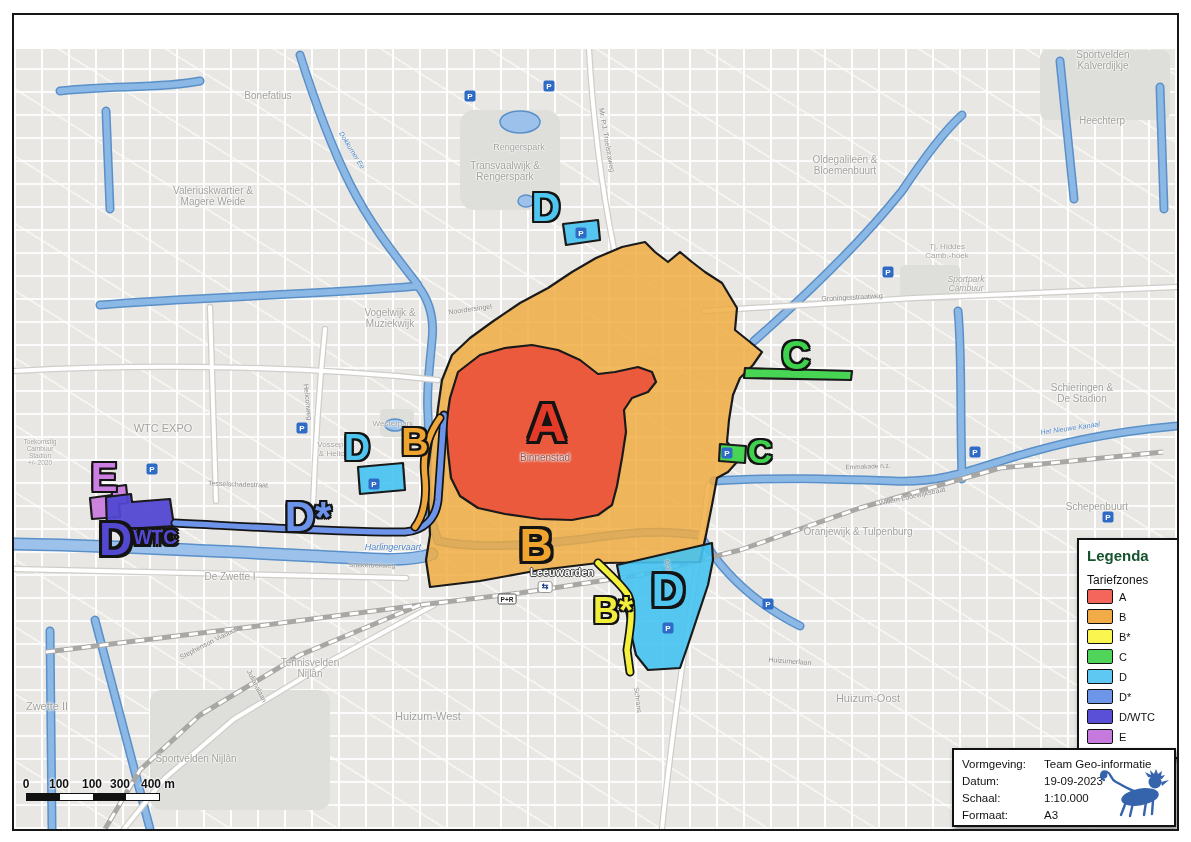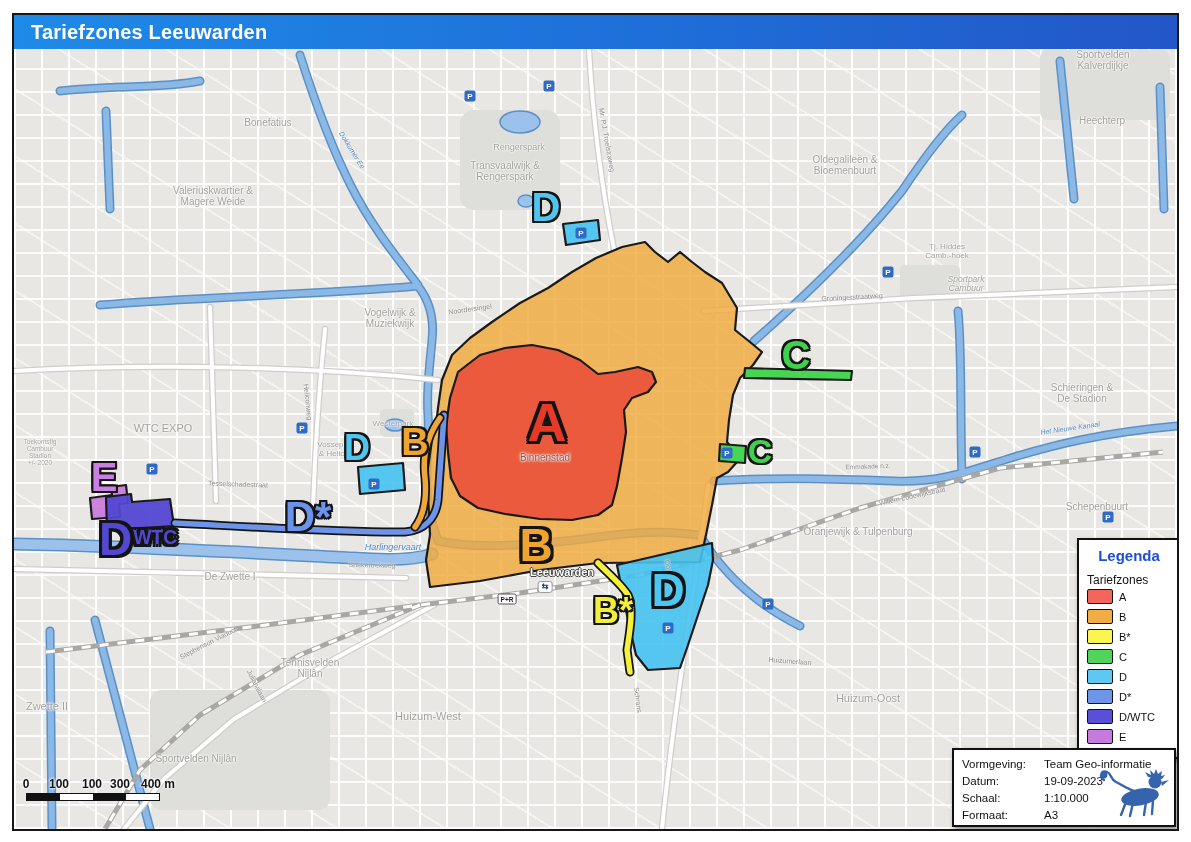--- a/index.html
+++ b/index.html
@@ -30,42 +30,39 @@
   .route-fill{fill:none;stroke-linecap:round;stroke-width:5.5;}
   .zlab{position:absolute;transform:translate(-50%,-54%);font-weight:700;line-height:1;white-space:nowrap;z-index:5;}
   .zsup{font-size:.42em;position:relative;top:-0.55em;margin-left:1px;font-weight:700;}
   .dlab{position:absolute;transform:translate(-50%,-50%);color:#A2A19D;font-size:10px;line-height:1.1;text-align:center;white-space:nowrap;text-shadow:0 0 2px #fff,0 0 2px #fff,0 0 3px #fff;z-index:3;}
   .mlab{position:absolute;color:#8A8986;font-size:7px;white-space:nowrap;text-shadow:0 0 2px #fff,0 0 2px #fff;z-index:3;}
   .picon{position:absolute;width:11px;height:11px;transform:translate(-50%,-50%);background:#2E6BC6;color:#fff;border-radius:2px;font-size:8px;font-weight:700;display:flex;align-items:center;justify-content:center;z-index:4;}
   .stn-label{position:absolute;transform:translate(-50%,-50%);color:#fff;font-weight:700;font-size:11px;white-space:nowrap;text-shadow:1px 0 0 #444,-1px 0 0 #444,0 1px 0 #444,0 -1px 0 #444;z-index:4;text-align:right;}
   .ns-icon{position:absolute;transform:translate(-50%,-50%);background:#fff;border:1px solid #999;border-radius:3px;color:#0A2D82;font-size:8px;line-height:1;padding:1px 3px;font-weight:700;z-index:4;}
   .pr-icon{position:absolute;transform:translate(-50%,-50%);background:#fff;border:1px solid #555;color:#222;font-size:6.5px;font-weight:700;padding:1px 2px;border-radius:2px;z-index:4;}
   #legend{position:absolute;left:1063px;top:489px;width:84px;background:#fff;border:2px solid #111;box-shadow:2px 3px 5px rgba(0,0,0,.45);padding:7px 6px 8px 8px;z-index:10;}
-  .lg-title{font-size:15px;font-weight:700;text-align:center;margin-bottom:9px;color:#1d4ed8;}
+  .lg-title{font-size:15px;font-weight:700;text-align:left;margin-bottom:9px;color:#14532d;}
   .lg-sub{font-size:12px;margin-bottom:2px;color:#111;}
   .lg-row{display:flex;align-items:center;gap:6px;margin-bottom:5px;}
   .lg-swatch{width:24px;height:13px;border:1.6px solid #111;border-radius:2px;flex:0 0 auto;}
   .lg-text{font-size:11px;color:#111;}
   #infobox{position:absolute;left:938px;top:699px;width:224px;height:79px;background:#fff;border:2px solid #111;box-shadow:2px 3px 5px rgba(0,0,0,.45);padding:8px 8px;box-sizing:border-box;z-index:10;}
   .info-row{display:flex;font-size:11.5px;margin-bottom:5px;color:#111;}
   .info-label{width:82px;flex:0 0 auto;}
   #lion{position:absolute;right:4px;bottom:6px;}
   #scalebar{position:absolute;left:12px;top:728px;width:230px;z-index:9;}
   #scale-ticks{position:relative;height:14px;}
   .sb-tick{position:absolute;top:0;transform:translateX(-50%);font-size:12px;font-weight:700;color:#111;text-shadow:0 0 2px #fff,0 0 2px #fff,0 0 3px #fff;white-space:nowrap;}
   #scale-segments{position:relative;margin-top:2px;margin-left:0;width:132px;height:6px;border:1.3px solid #111;display:flex;background:#fff;}
   .sb-seg{flex:1 1 auto;}
 </style>
 </head>
 <body>
 
 <div id="frame">
-  <div id="titlebar">
-    <div id="title-text">Tariefzones Leeuwarden</div>
-  </div>
 
   <div id="map">
     <svg id="map-svg" width="1163" height="780" viewBox="0 0 1163 780">
       <defs>
         <path id="waterP" d="M286,6 C300,50 316,95 336,135 C356,175 380,205 404,236
           M86,256 C180,248 300,246 404,237
           M404,237 C418,255 420,273 418,291 C416,316 412,340 414,366 C416,396 410,432 414,452 C416,468 420,480 424,492
           M424,492 C470,502 540,494 584,488 C640,480 668,484 686,486
           M686,486 C706,520 736,552 786,577
           M700,432 C760,428 820,430 880,432 C930,434 960,420 1000,408 C1040,396 1086,384 1163,377
@@ -146,21 +143,21 @@
         <div class="zlab" style="left: 401px; top: 395px; font-size: 38px; color: rgb(240, 164, 48); text-shadow: rgb(20, 20, 20) 2px 0px 0px, rgb(20, 20, 20) -2px 0px 0px, rgb(20, 20, 20) 0px 2px 0px, rgb(20, 20, 20) 0px -2px 0px, rgb(20, 20, 20) 2px 2px 0px, rgb(20, 20, 20) -2px 2px 0px, rgb(20, 20, 20) 2px -2px 0px, rgb(20, 20, 20) -2px -2px 0px;"><span>B</span></div>
         <div class="zlab" style="left: 599px; top: 563px; font-size: 36px; color: rgb(242, 238, 60); text-shadow: rgb(20, 20, 20) 2px 0px 0px, rgb(20, 20, 20) -2px 0px 0px, rgb(20, 20, 20) 0px 2px 0px, rgb(20, 20, 20) 0px -2px 0px, rgb(20, 20, 20) 2px 2px 0px, rgb(20, 20, 20) -2px 2px 0px, rgb(20, 20, 20) 2px -2px 0px, rgb(20, 20, 20) -2px -2px 0px;"><span>B*</span></div>
         <div class="zlab" style="left: 782px; top: 308px; font-size: 40px; color: rgb(62, 209, 77); text-shadow: rgb(20, 20, 20) 2px 0px 0px, rgb(20, 20, 20) -2px 0px 0px, rgb(20, 20, 20) 0px 2px 0px, rgb(20, 20, 20) 0px -2px 0px, rgb(20, 20, 20) 2px 2px 0px, rgb(20, 20, 20) -2px 2px 0px, rgb(20, 20, 20) 2px -2px 0px, rgb(20, 20, 20) -2px -2px 0px;"><span>C</span></div>
         <div class="zlab" style="left: 746px; top: 403px; font-size: 34px; color: rgb(62, 209, 77); text-shadow: rgb(20, 20, 20) 2px 0px 0px, rgb(20, 20, 20) -2px 0px 0px, rgb(20, 20, 20) 0px 2px 0px, rgb(20, 20, 20) 0px -2px 0px, rgb(20, 20, 20) 2px 2px 0px, rgb(20, 20, 20) -2px 2px 0px, rgb(20, 20, 20) 2px -2px 0px, rgb(20, 20, 20) -2px -2px 0px;"><span>C</span></div>
         <div class="zlab" style="left: 532px; top: 160px; font-size: 40px; color: rgb(79, 198, 240); text-shadow: rgb(20, 20, 20) 2px 0px 0px, rgb(20, 20, 20) -2px 0px 0px, rgb(20, 20, 20) 0px 2px 0px, rgb(20, 20, 20) 0px -2px 0px, rgb(20, 20, 20) 2px 2px 0px, rgb(20, 20, 20) -2px 2px 0px, rgb(20, 20, 20) 2px -2px 0px, rgb(20, 20, 20) -2px -2px 0px;"><span>D</span></div>
         <div class="zlab" style="left: 343px; top: 400px; font-size: 36px; color: rgb(79, 198, 240); text-shadow: rgb(20, 20, 20) 2px 0px 0px, rgb(20, 20, 20) -2px 0px 0px, rgb(20, 20, 20) 0px 2px 0px, rgb(20, 20, 20) 0px -2px 0px, rgb(20, 20, 20) 2px 2px 0px, rgb(20, 20, 20) -2px 2px 0px, rgb(20, 20, 20) 2px -2px 0px, rgb(20, 20, 20) -2px -2px 0px;"><span>D</span></div>
         <div class="zlab" style="left: 654px; top: 543px; font-size: 46px; color: rgb(79, 198, 240); text-shadow: rgb(20, 20, 20) 3px 0px 0px, rgb(20, 20, 20) -3px 0px 0px, rgb(20, 20, 20) 0px 3px 0px, rgb(20, 20, 20) 0px -3px 0px, rgb(20, 20, 20) 3px 3px 0px, rgb(20, 20, 20) -3px 3px 0px, rgb(20, 20, 20) 3px -3px 0px, rgb(20, 20, 20) -3px -3px 0px;"><span>D</span></div>
         <div class="zlab" style="left: 294px; top: 470px; font-size: 42px; color: rgb(107, 147, 234); text-shadow: rgb(20, 20, 20) 2px 0px 0px, rgb(20, 20, 20) -2px 0px 0px, rgb(20, 20, 20) 0px 2px 0px, rgb(20, 20, 20) 0px -2px 0px, rgb(20, 20, 20) 2px 2px 0px, rgb(20, 20, 20) -2px 2px 0px, rgb(20, 20, 20) 2px -2px 0px, rgb(20, 20, 20) -2px -2px 0px;"><span>D*</span></div>
         <div class="zlab" style="left: 124px; top: 492px; font-size: 46px; color: rgb(83, 72, 208); text-shadow: rgb(20, 20, 20) 3px 0px 0px, rgb(20, 20, 20) -3px 0px 0px, rgb(20, 20, 20) 0px 3px 0px, rgb(20, 20, 20) 0px -3px 0px, rgb(20, 20, 20) 3px 3px 0px, rgb(20, 20, 20) -3px 3px 0px, rgb(20, 20, 20) 3px -3px 0px, rgb(20, 20, 20) -3px -3px 0px;"><span>D</span><span class="zsup">WTC</span></div>
         <div class="zlab" style="left: 90px; top: 430px; font-size: 40px; color: rgb(204, 127, 226); text-shadow: rgb(20, 20, 20) 2px 0px 0px, rgb(20, 20, 20) -2px 0px 0px, rgb(20, 20, 20) 0px 2px 0px, rgb(20, 20, 20) 0px -2px 0px, rgb(20, 20, 20) 2px 2px 0px, rgb(20, 20, 20) -2px 2px 0px, rgb(20, 20, 20) 2px -2px 0px, rgb(20, 20, 20) -2px -2px 0px;"><span>E</span></div>
-        <div class="dlab" style="left: 254px; top: 46px; margin-top: 27px;">
+        <div class="dlab" style="left: 254px; top: 46px;">
           <div>Bonefatius</div>
         </div>
         <div class="dlab" style="left: 199px; top: 147px;">
           <div>Valeriuskwartier &amp;</div>
           <div>Magere Weide</div>
         </div>
         <div class="dlab" style="left: 376px; top: 269px;">
           <div>Vogelwijk &amp;</div>
           <div>Muziekwijk</div>
         </div>

